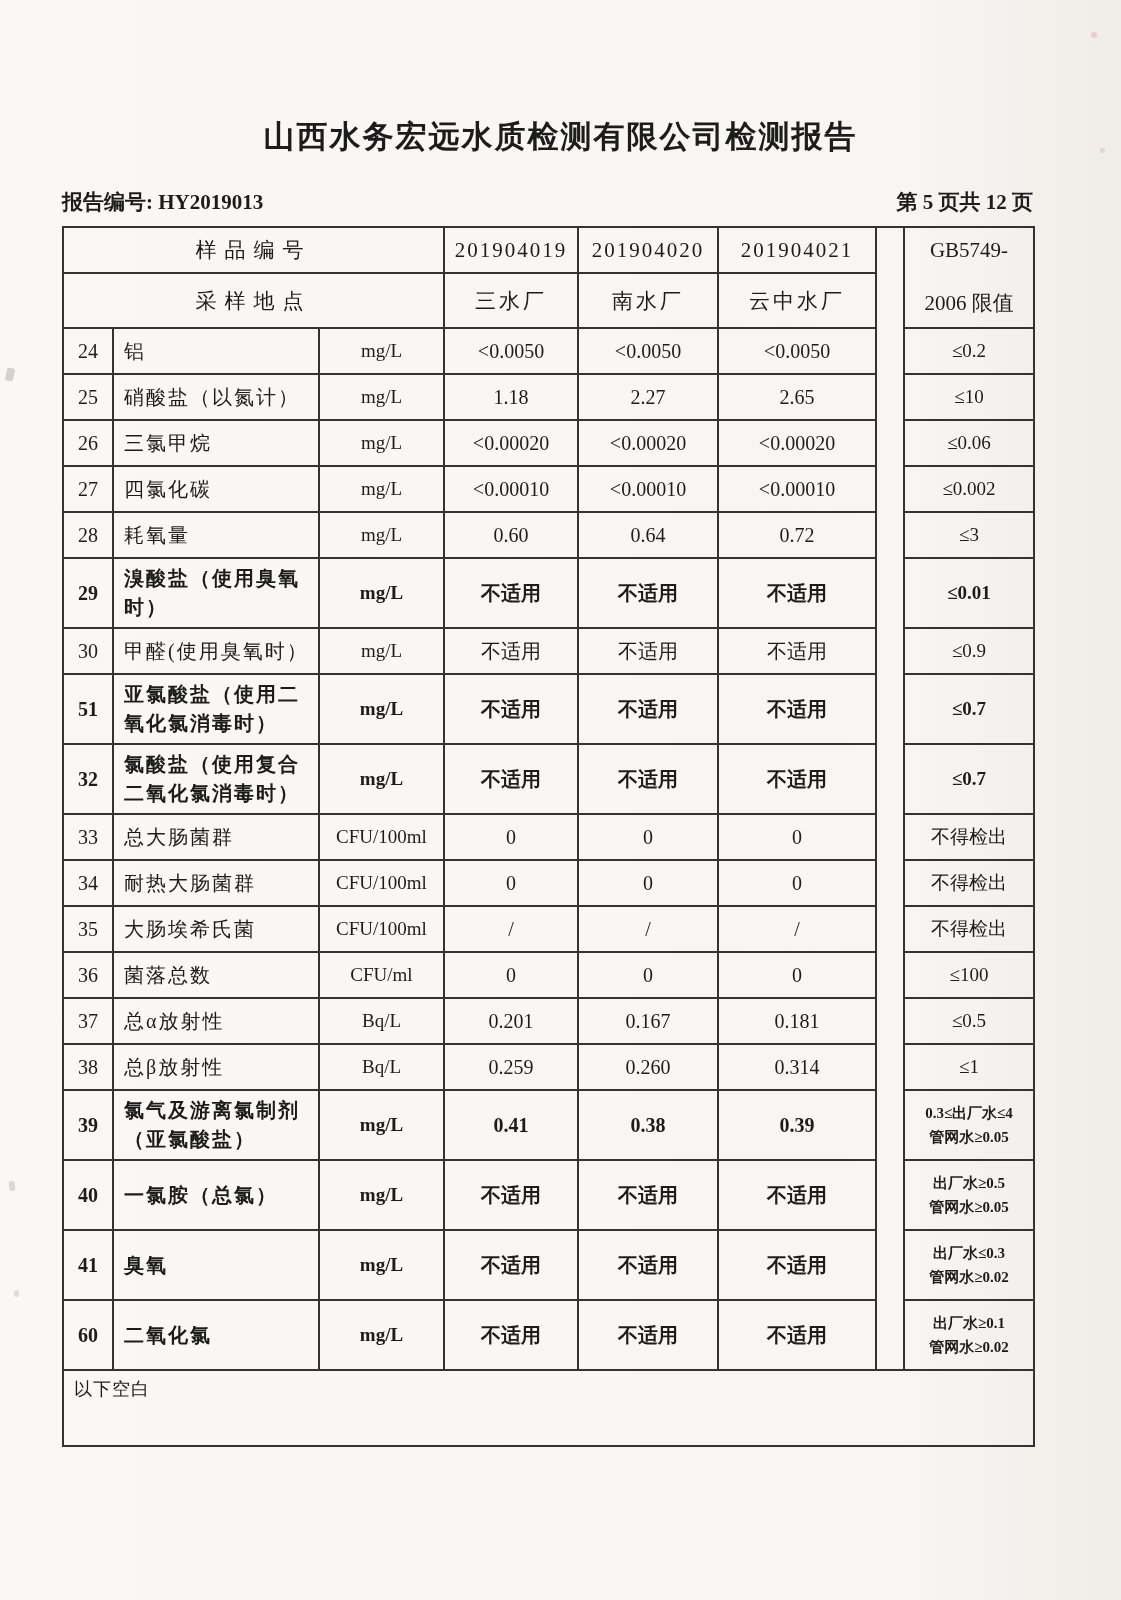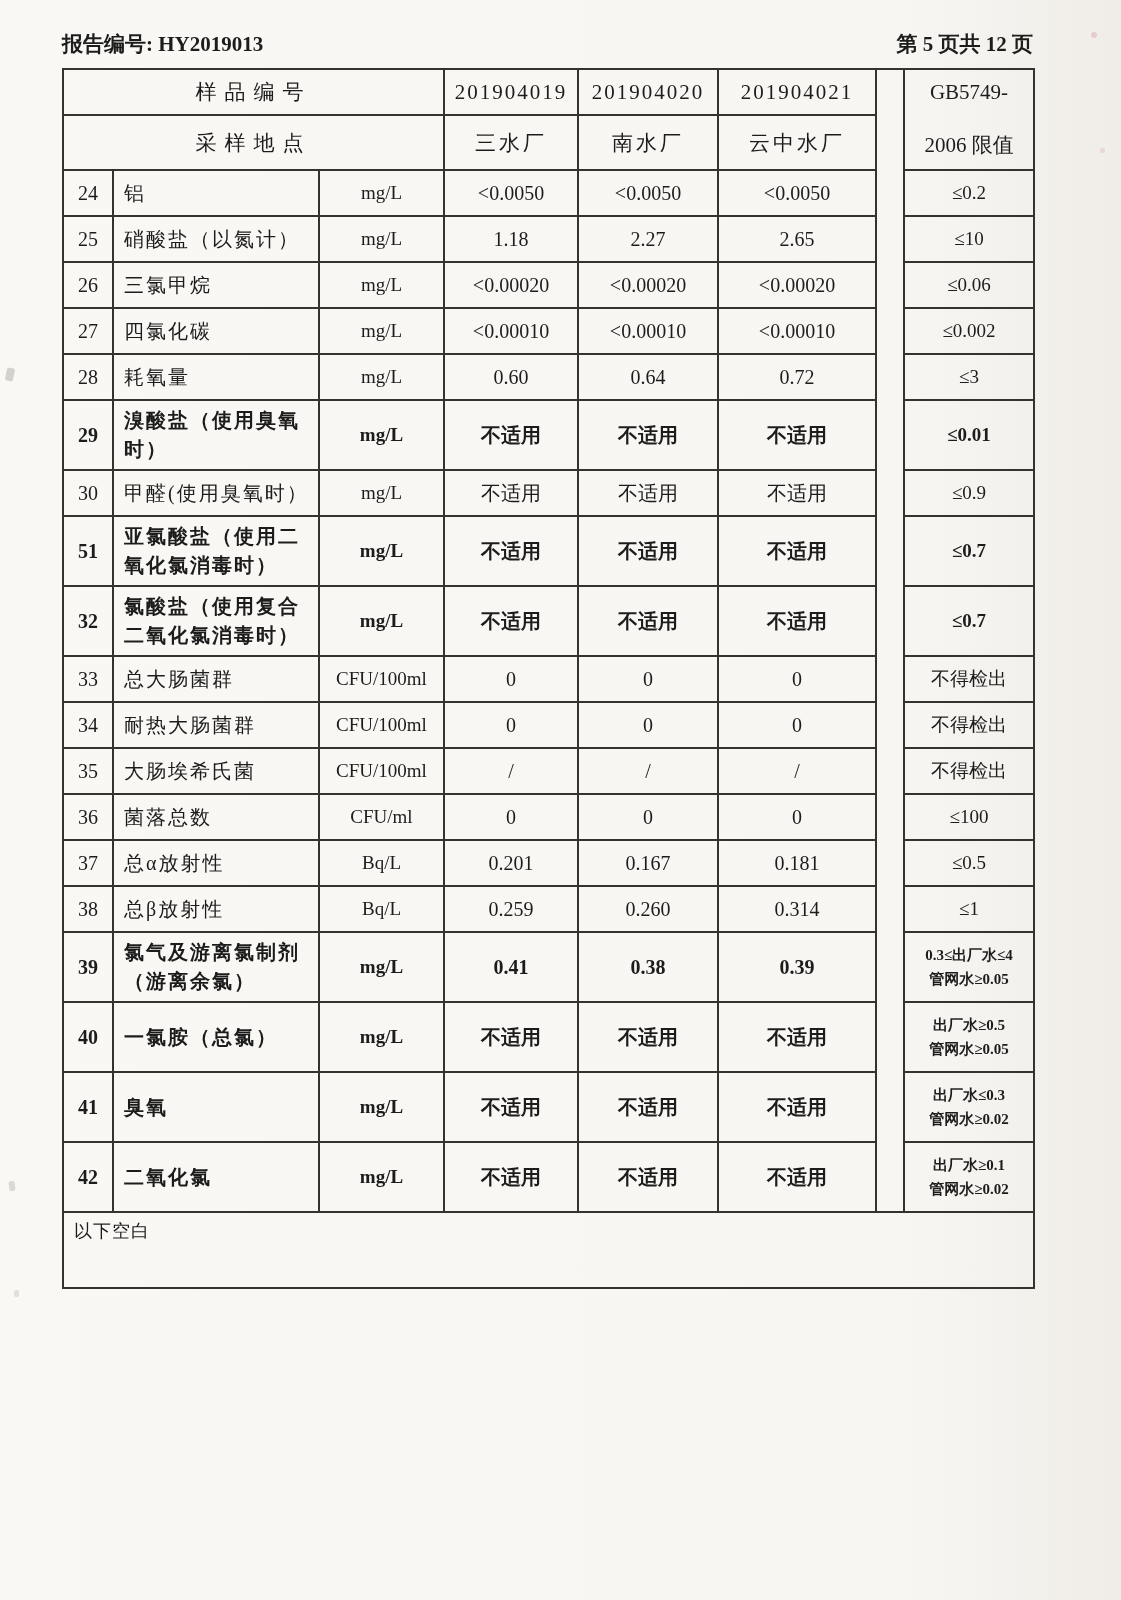--- a/index.html
+++ b/index.html
@@ -73,20 +73,21 @@
     padding: 6px 10px;
     letter-spacing: 1px;
   }
   .speck { position: absolute; border-radius: 2px; }
 </style>
 </head>
 <body>
 
 <div class="page">
 
+  <div class="title">山西水务宏远水质检测有限公司检测报告</div>
 
   <div class="meta">
     <div>
       <span>报告编号:</span>
       <span>HY2019013</span>
     </div>
     <div>第 5 页共 12 页</div>
   </div>
 
   <table class="report">
@@ -252,21 +253,21 @@
           <td class="name">总β放射性</td>
           <td class="unit">Bq/L</td>
           <td class="val">0.259</td>
           <td class="val">0.260</td>
           <td class="val">0.314</td>
           <td class="limit">≤1</td>
         </tr>
         <tr class="data-row tall">
           <td class="num">39</td>
           <td class="name">氯气及游离氯制剂
-（游离余氯）</td>
+（亚氯酸盐）</td>
           <td class="unit">mg/L</td>
           <td class="val">0.41</td>
           <td class="val">0.38</td>
           <td class="val">0.39</td>
           <td class="limit small">0.3≤出厂水≤4
 管网水≥0.05</td>
         </tr>
         <tr class="data-row tall">
           <td class="num">40</td>
           <td class="name">一氯胺（总氯）</td>
@@ -281,21 +282,21 @@
           <td class="num">41</td>
           <td class="name">臭氧</td>
           <td class="unit">mg/L</td>
           <td class="val">不适用</td>
           <td class="val">不适用</td>
           <td class="val">不适用</td>
           <td class="limit small">出厂水≤0.3
 管网水≥0.02</td>
         </tr>
         <tr class="data-row tall">
-          <td class="num">42</td>
+          <td class="num">60</td>
           <td class="name">二氧化氯</td>
           <td class="unit">mg/L</td>
           <td class="val">不适用</td>
           <td class="val">不适用</td>
           <td class="val">不适用</td>
           <td class="limit small">出厂水≥0.1
 管网水≥0.02</td>
         </tr>
         <tr id="footer-row">
         <td colspan="8" class="footer-cell">以下空白</td>

